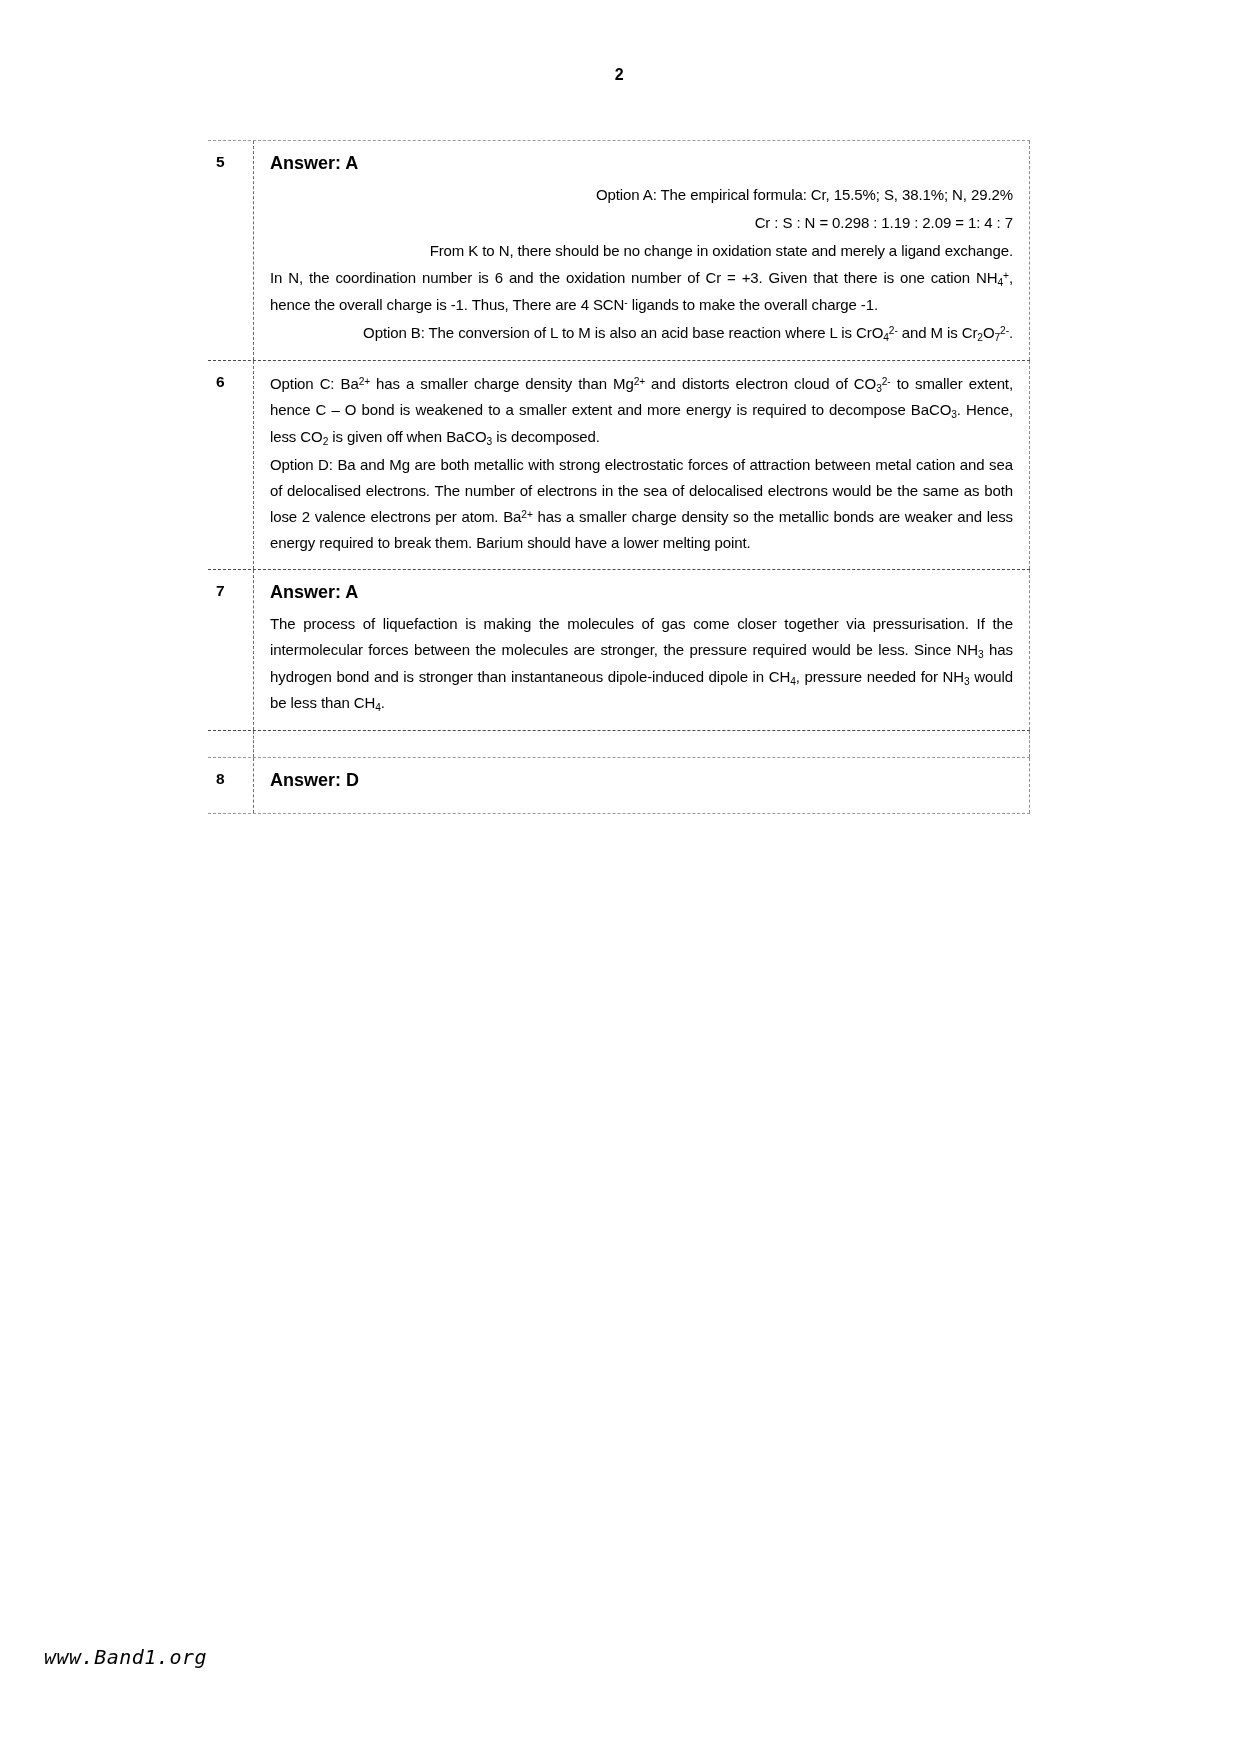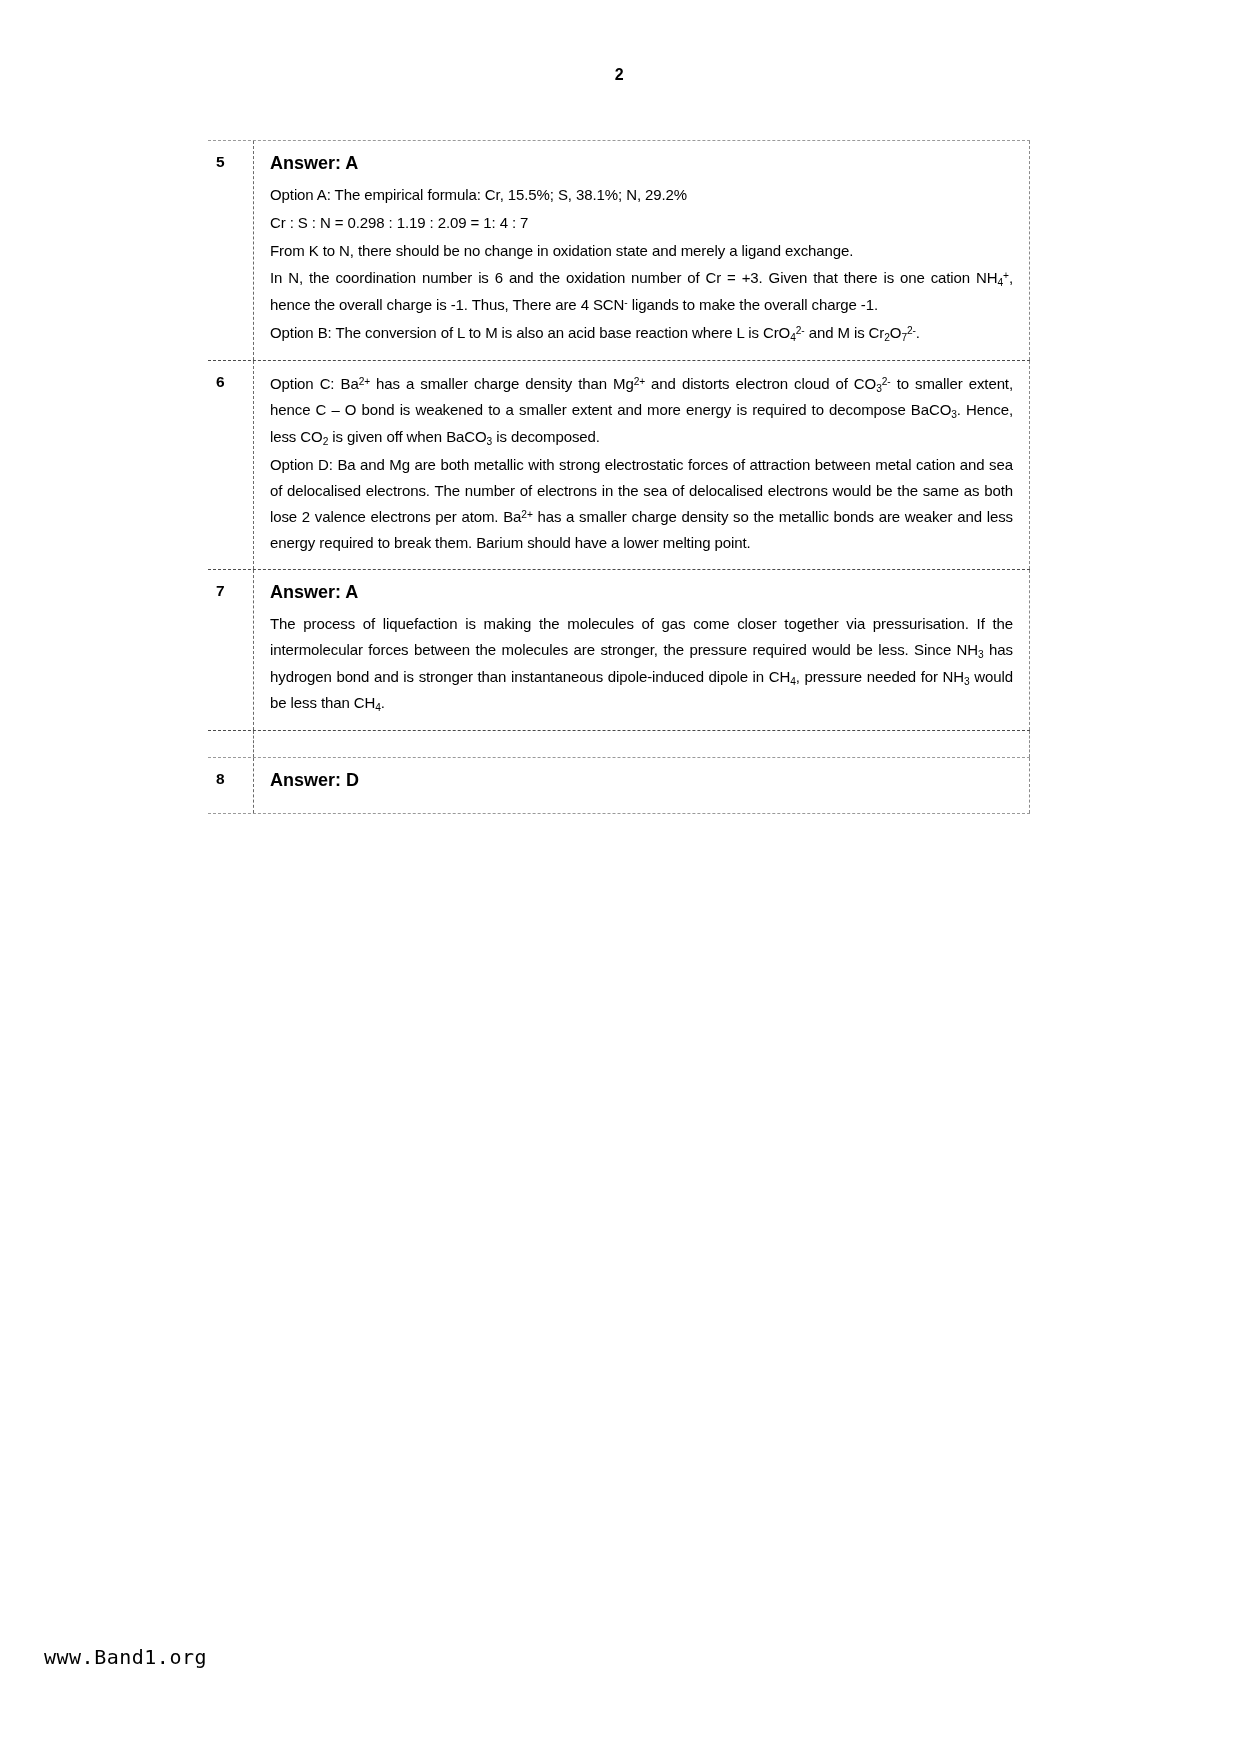--- a/index.html
+++ b/index.html
@@ -70,30 +70,31 @@
     font-weight: bold;
     margin: 2px 0 8px 0;
   }
   p.t {
     font-size: 15px;
     line-height: 1.72;
     margin: 0 0 2px 0;
     text-align: justify;
     letter-spacing: -0.1px;
   }
-  p.t.nj { text-align: left; }
+  p.t.nj { text-align: right; }
   sub { font-size: 0.68em; vertical-align: -0.28em; }
   sup { font-size: 0.68em; vertical-align: 0.42em; }
   .footer {
     position: absolute;
     left: 44px;
     top: 1645px;
     font-family: "DejaVu Sans Mono", monospace;
     font-size: 20px;
     letter-spacing: 0.5px;
+    font-style: italic;
   }
 </style>
 </head>
 <body>
 
 <div class="page">
 
   <div class="page-number">2</div>
 
   <div class="table">

